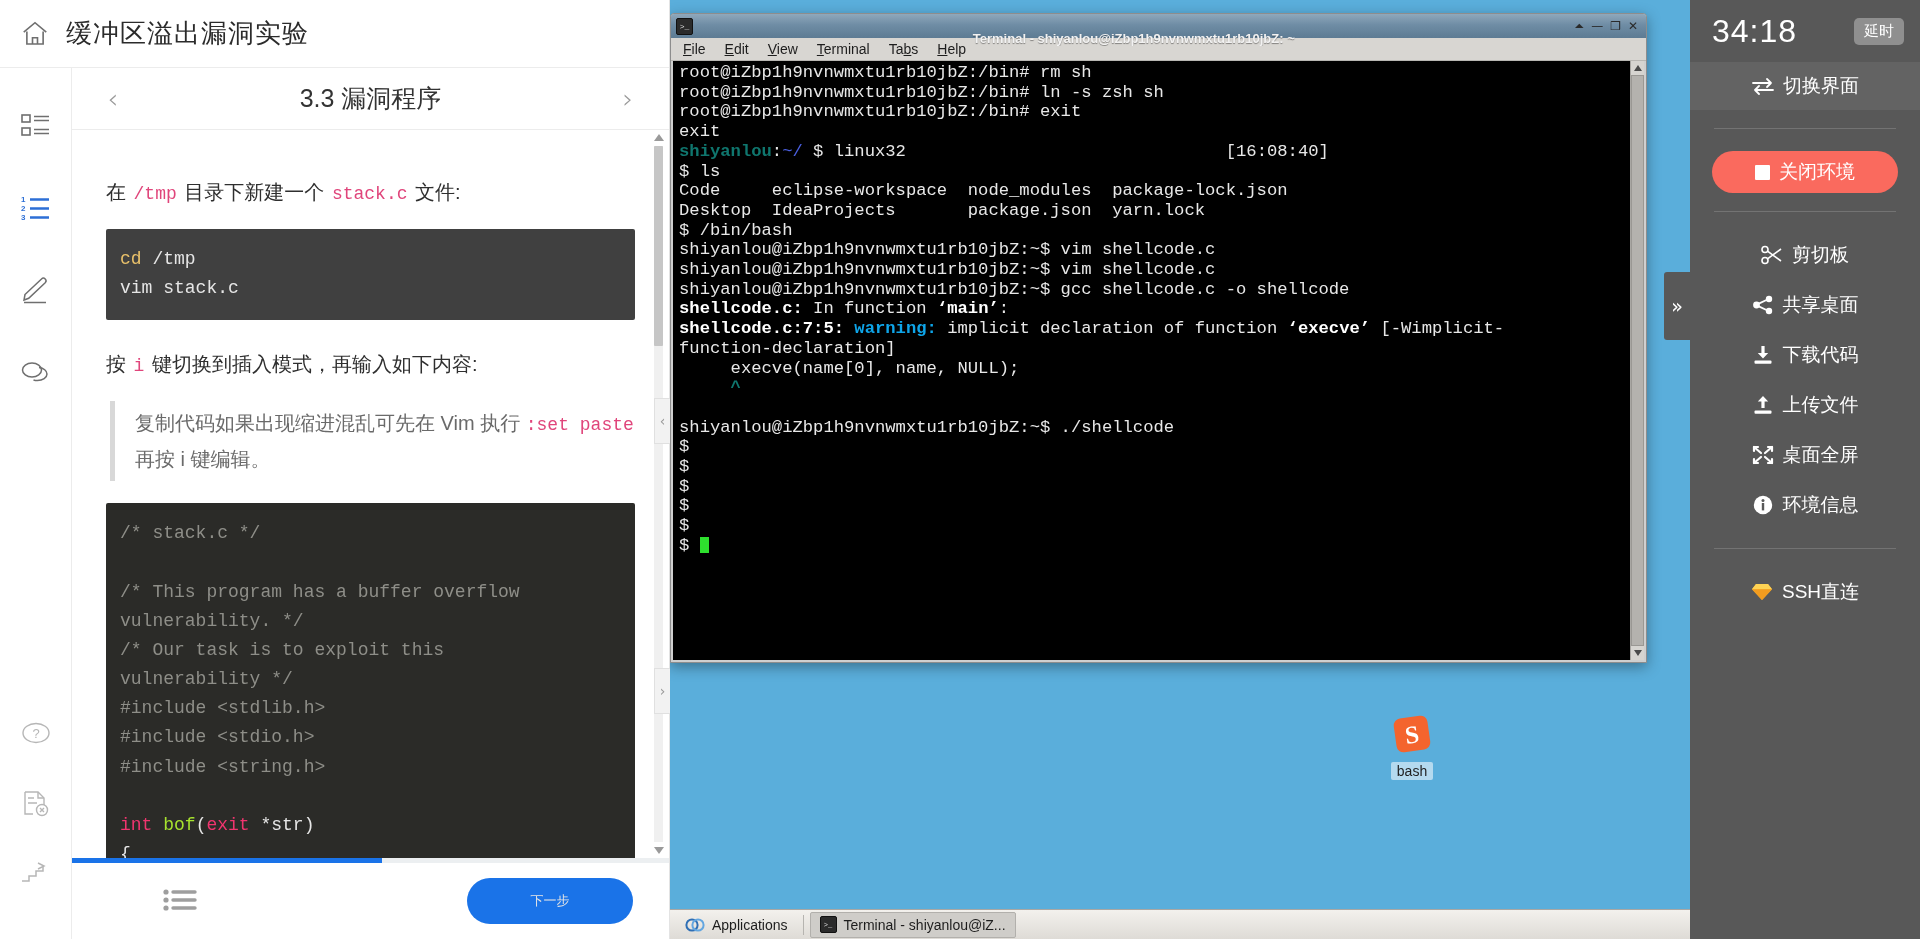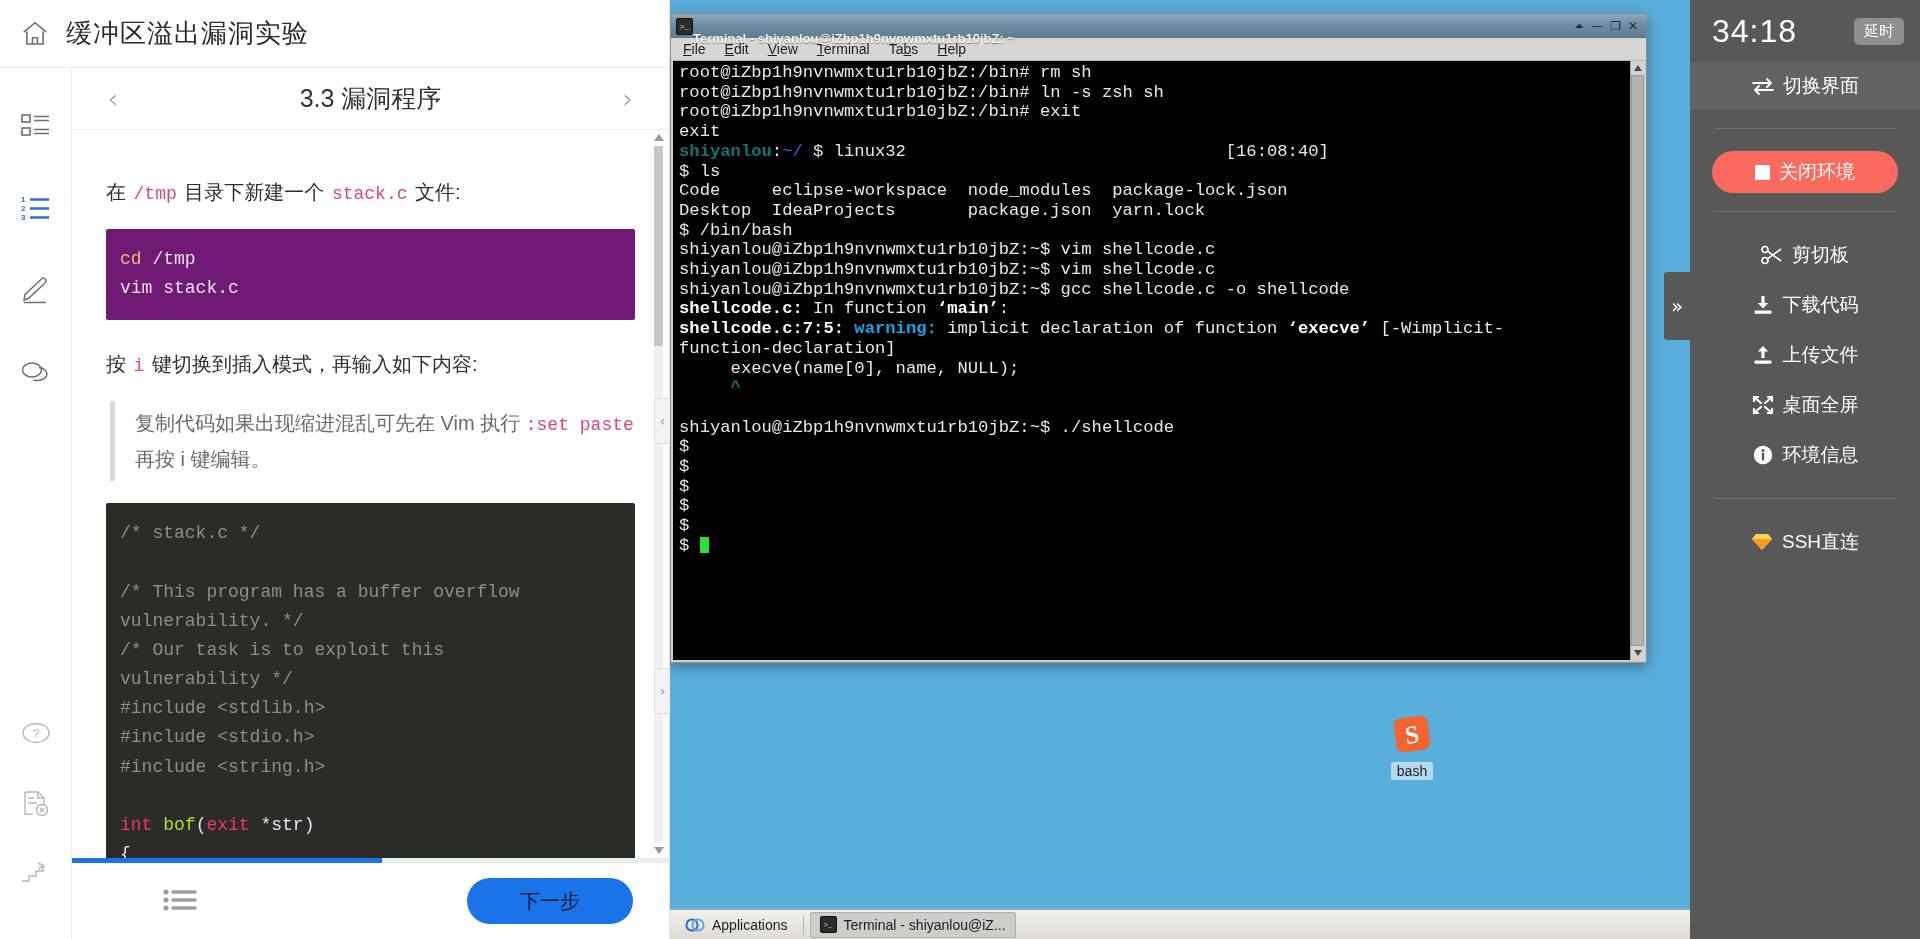--- a/index.html
+++ b/index.html
@@ -65,21 +65,21 @@
   .para { font-size: 20px; line-height: 1.85; color: #2f2f2f; margin: 18px 0; }
   .para .inl { font-family: "Liberation Mono", "DejaVu Sans Mono", monospace;
     color: #e0457b; font-size: 18px; background: transparent; padding: 0 2px; }
 
   .codeblock {
     background: #212121; color: #e6e6e6; border-radius: 2px;
     font-family: "Liberation Mono", "DejaVu Sans Mono", monospace;
     font-size: 18px; line-height: 1.62; padding: 16px 14px;
     margin: 14px 0 26px 0; white-space: pre; overflow: hidden;
   }
-  .codeblock.sh { background: #701a75; }
+  .codeblock.sh { background: #404040; }
   .codeblock.c  { background: #2b2b28; }
   .tok-kw   { color: #e8c06a; }
   .tok-type { color: #f0356f; }
   .tok-fn   { color: #a6e22e; }
   .tok-com  { color: #8e8e88; }
   .tok-pl   { color: #e6e6e6; }
 
   .note {
     border-left: 5px solid #d8d8d8; padding: 4px 0 4px 20px;
     margin: 18px 0 22px 4px; color: #6a6a6a; font-size: 20px; line-height: 1.8;
@@ -100,22 +100,22 @@
   
   .progress-track { height: 5px; background: #eceff1; width: 100%; }
   .progress-fill { height: 5px; background: #1a73e8; }
   .doc-footer {
     height: 76px; min-height: 76px; background: #fff;
     display: flex; align-items: center; justify-content: space-between;
     padding: 0 36px 0 90px;
   }
   .footer-list-icon { width: 40px; height: 30px; cursor: pointer; }
   .next-btn {
-    background: #1a73e8; color: #0f172a; border: none; border-radius: 28px;
-    width: 166px; height: 46px; font-size: 20px; cursor: pointer;
+    background: #1a73e8; color: #e5e5e5; border: none; border-radius: 28px;
+    width: 166px; height: 46px; font-size: 13px; cursor: pointer;
     font-family: "Liberation Sans", sans-serif;
   }
 
   
   .edge-handle {
     position: absolute; right: -1px; width: 16px; height: 46px;
     background: #f2f2f2; border: 1px solid #e0e0e0; border-right: none;
     display: flex; align-items: center; justify-content: center;
     color: #9a9a9a; font-size: 14px; cursor: pointer; z-index: 6;
     font-family: "DejaVu Sans", sans-serif;
@@ -149,21 +149,21 @@
     display: flex; align-items: center; padding: 0 5px; border-radius: 3px 3px 0 0;
     position: relative;
   }
   .tb-appicon {
     width: 17px; height: 17px; background: #2b2b2b; border: 1px solid #111;
     border-radius: 2px; display: flex; align-items: center; justify-content: center;
     color: #dcdcdc; font-size: 8px; font-family: "Liberation Mono", monospace;
     flex: 0 0 17px;
   }
   .tb-title {
-    flex: 1; text-align: left; color: #f2f2f2; font-size: 13px; font-weight: bold;
+    flex: 1; text-align: center; color: #f2f2f2; font-size: 13px; font-weight: bold;
     text-shadow: 0 1px 1px rgba(0,0,0,0.4); overflow: hidden; white-space: nowrap; margin-top: 24px;
   }
   .tb-btns { display: flex; align-items: center; gap: 7px; padding-right: 3px; color: #2a2a2a; font-size: 12px; }
   .tb-btns span { cursor: pointer; line-height: 1; font-family: "DejaVu Sans", sans-serif; }
   .term-menubar {
     height: 23px; min-height: 23px; background: #d8d6d2;
     display: flex; align-items: center; padding-left: 12px; gap: 19px;
     border-bottom: 1px solid #b8b6b2; font-size: 14px; color: #1d1d1d;
   }
   .term-menubar span { cursor: pointer; }
@@ -502,20 +502,31 @@
         <span class="ic">
           <svg width="22" height="20" viewBox="0 0 22 20" fill="none" stroke="#ffffff" stroke-width="1.6">
             <circle cx="4" cy="15.5" r="3"></circle>
               <circle cx="4" cy="4.5" r="3"></circle>
             <path d="M6.5 6.2L20 16M6.5 13.8L20 4"></path>
           </svg>
         </span>
         <span>剪切板</span>
       </div>
 
+      <div class="rb-item">
+        <span class="ic">
+          <svg width="22" height="20" viewBox="0 0 22 20" fill="#ffffff">
+            <circle cx="17" cy="4" r="3.2"></circle>
+              <circle cx="17" cy="16" r="3.2"></circle>
+              <circle cx="4.5" cy="10" r="3.4"></circle>
+            <path d="M6.8 8.6l8.2-3.8M6.8 11.4l8.2 3.8" stroke="#ffffff" stroke-width="1.8"></path>
+          </svg>
+        </span>
+        <span>共享桌面</span>
+      </div>
 
       <div class="rb-item">
         <span class="ic">
           <svg width="22" height="20" viewBox="0 0 22 20" fill="#ffffff">
             <path d="M9.4 1h3.2v7h3.6L11 13.6 5.8 8h3.6z"></path>
             <rect x="2.5" y="15.5" width="17" height="3.2" rx="1"></rect>
           </svg>
         </span>
         <span>下载代码</span>
       </div>

